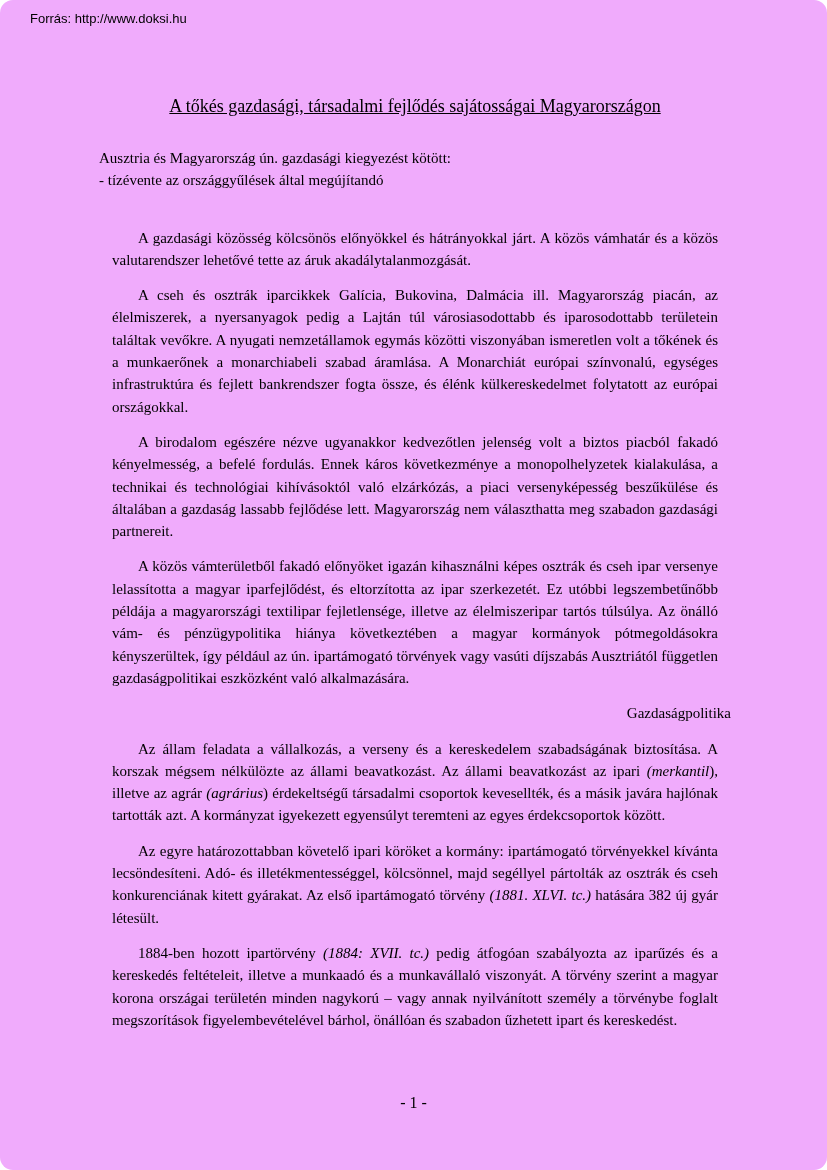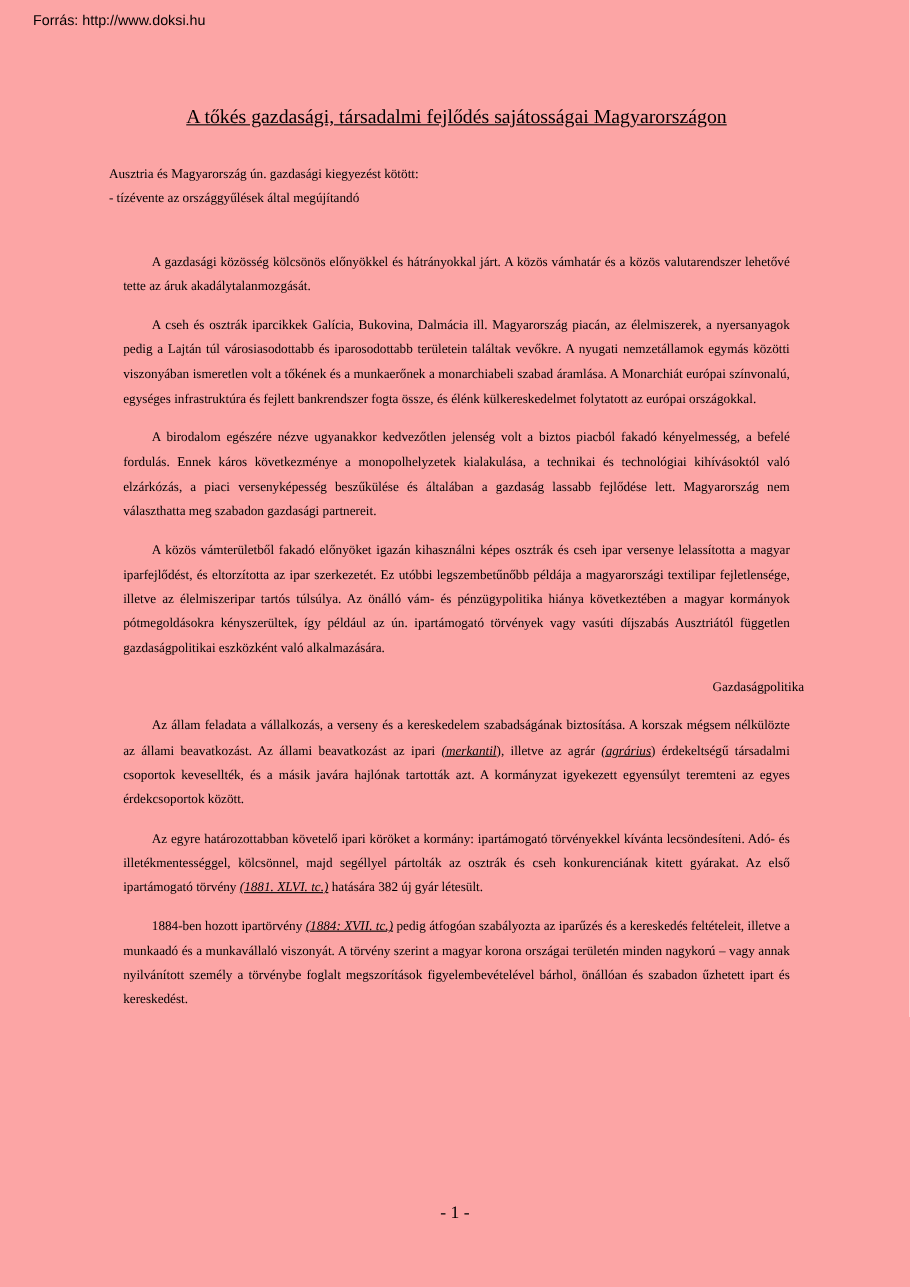--- a/index.html
+++ b/index.html
@@ -4,24 +4,25 @@
 <style>
   html, body {
     margin: 0;
     padding: 0;
     background: #ffffff;
   }
   .page {
     position: relative;
     width: 827px;
     height: 1170px;
-    background: #fca5a5;
+    background: #f0abfc;
     color: #000000;
     font-family: "Liberation Serif", "DejaVu Serif", serif;
     overflow: hidden;
+    border-radius: 13px;
   }
   .source-note {
     position: absolute;
     top: 11px;
     left: 30px;
     font-family: "Liberation Sans", "DejaVu Sans", sans-serif;
     font-size: 13px;
     color: #000000;
     white-space: nowrap;
   }
@@ -33,41 +34,40 @@
   }
   .doc-title {
     margin: 0 0 29px 0;
     font-size: 18px;
     line-height: 24px;
     font-weight: normal;
     text-align: center;
     text-decoration: underline;
   }
   .doc-body {
-    font-size: 12px;
+    font-size: 15px;
     line-height: 22.3px;
   }
   .block-line {
     text-align: left;
   }
   .block-spacer {
     height: 22px;
   }
   .block-paragraph {
     margin: 13px;
     text-align: justify;
     text-indent: 26px;
   }
   .block-subheading {
     padding-left: 7px;
     text-align: right;
   }
   .block-paragraph em, .doc-body em {
     font-style: italic;
-    text-decoration: underline;
   }
   .page-number {
     position: absolute;
     top: 1092px;
     left: 0;
     width: 827px;
     text-align: center;
     font-size: 16px;
     line-height: 22px;
   }

